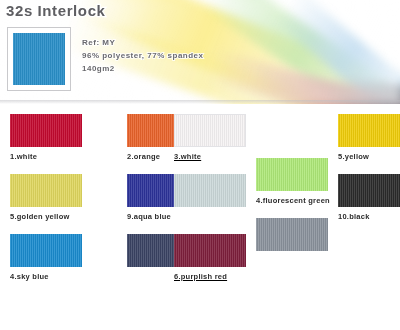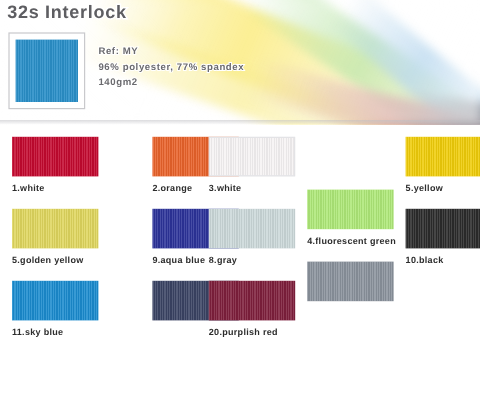--- a/index.html
+++ b/index.html
@@ -107,21 +107,21 @@
     content:"";position:absolute;inset:0;
     background-image:repeating-linear-gradient(90deg,rgba(255,255,255,.13) 0 1px,rgba(0,0,0,.055) 1px 2px);
   }
   .cell .sw.light{border:1px solid #e3e3e6;}
   .cell .lb{
     margin-top:5px;font-size:7.5px;font-weight:bold;color:#2c2c2c;
     letter-spacing:.25px;white-space:nowrap;
   }
   .c0{left:10px;}
   .c1{left:103px;margin-left:24px;}
-  .c2{left:174px;}
+  .c2{left:174px;text-decoration:underline;}
   .c3{left:256px;margin-top:44px;}
   .c4{left:338px;}
 </style>
 </head>
 <body>
 
 <div class="page">
 
   <div class="banner">
     <div class="streaks">
@@ -176,38 +176,37 @@
         <div class="cell c0">
           <div class="sw" style="background: rgb(223, 214, 94);"></div>
           <div class="lb">5.golden yellow</div>
         </div>
         <div class="cell c1">
           <div class="sw" style="background: rgb(44, 51, 153);"></div>
           <div class="lb">9.aqua blue</div>
         </div>
         <div class="cell c2">
           <div class="sw" style="background: rgb(203, 216, 217);"></div>
-          <div class="lb">8.gray</div>
         </div>
         <div class="cell c3">
           <div class="sw" style="background: rgb(138, 146, 156);"></div>
         </div>
         <div class="cell c4">
           <div class="sw" style="background: rgb(43, 43, 43);"></div>
           <div class="lb">10.black</div>
         </div>
       </div>
       <div class="row">
         <div class="cell c0">
           <div class="sw" style="background: rgb(26, 139, 206);"></div>
-          <div class="lb">11.sky blue</div>
+          <div class="lb">4.sky blue</div>
         </div>
         <div class="cell c1">
           <div class="sw" style="background: rgb(58, 67, 99);"></div>
         </div>
         <div class="cell c2">
           <div class="sw" style="background: rgb(126, 31, 60);"></div>
-          <div class="lb">20.purplish red</div>
+          <div class="lb">6.purplish red</div>
         </div>
       </div>
     </div>
 
 </div>
 
 </body></html>

